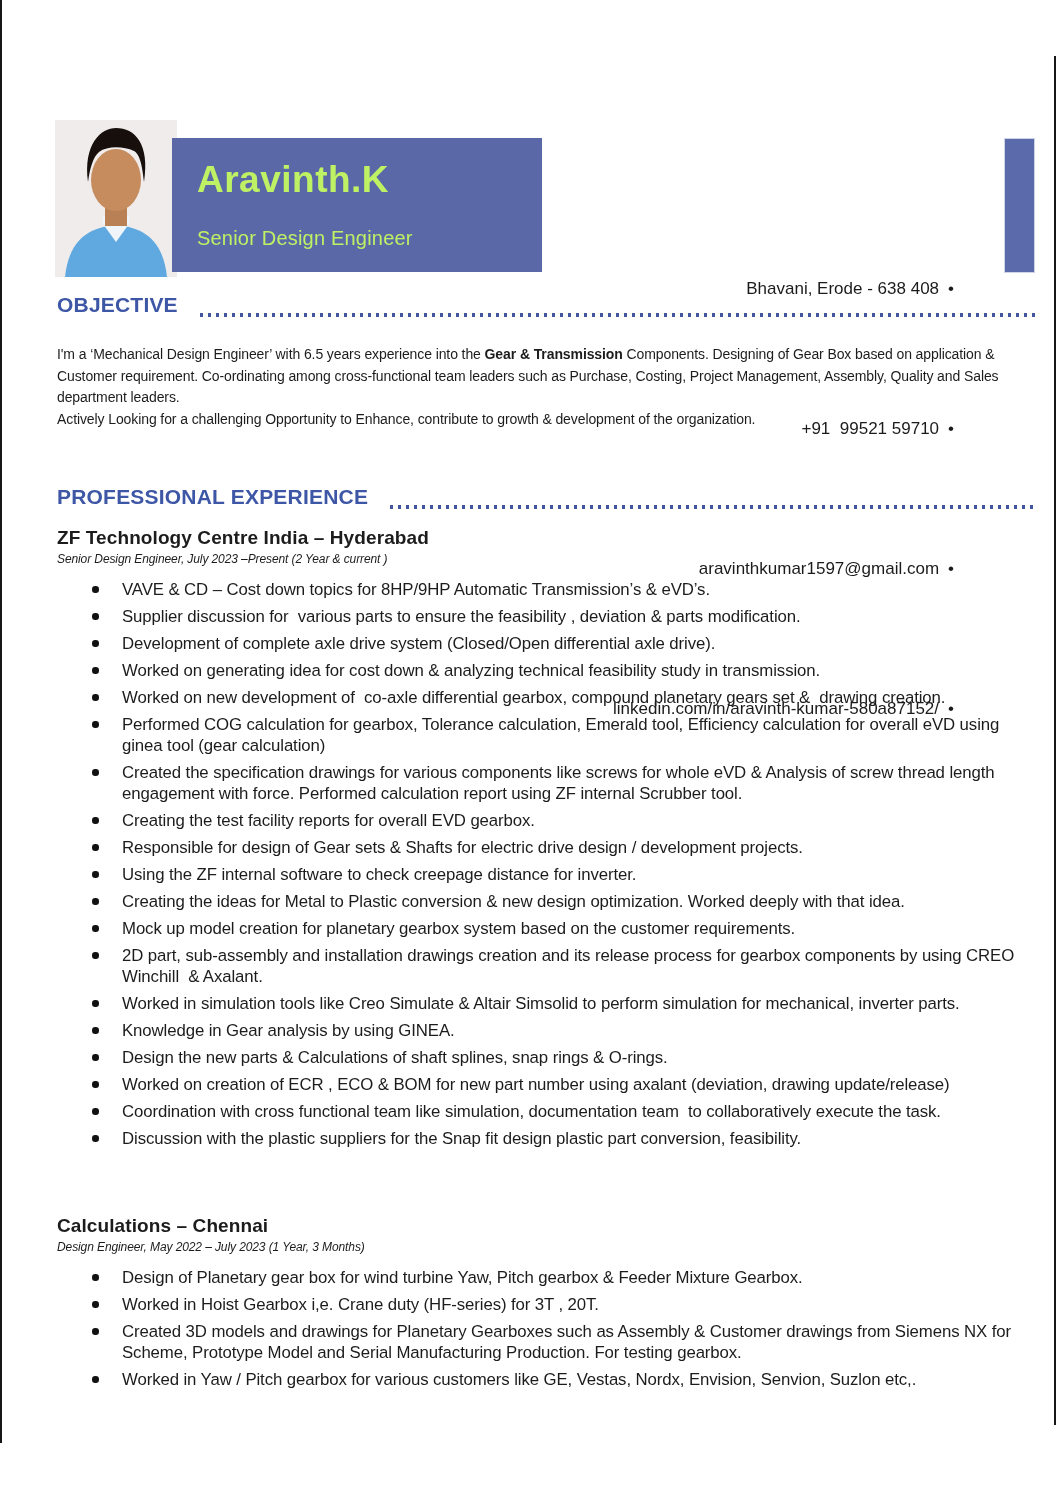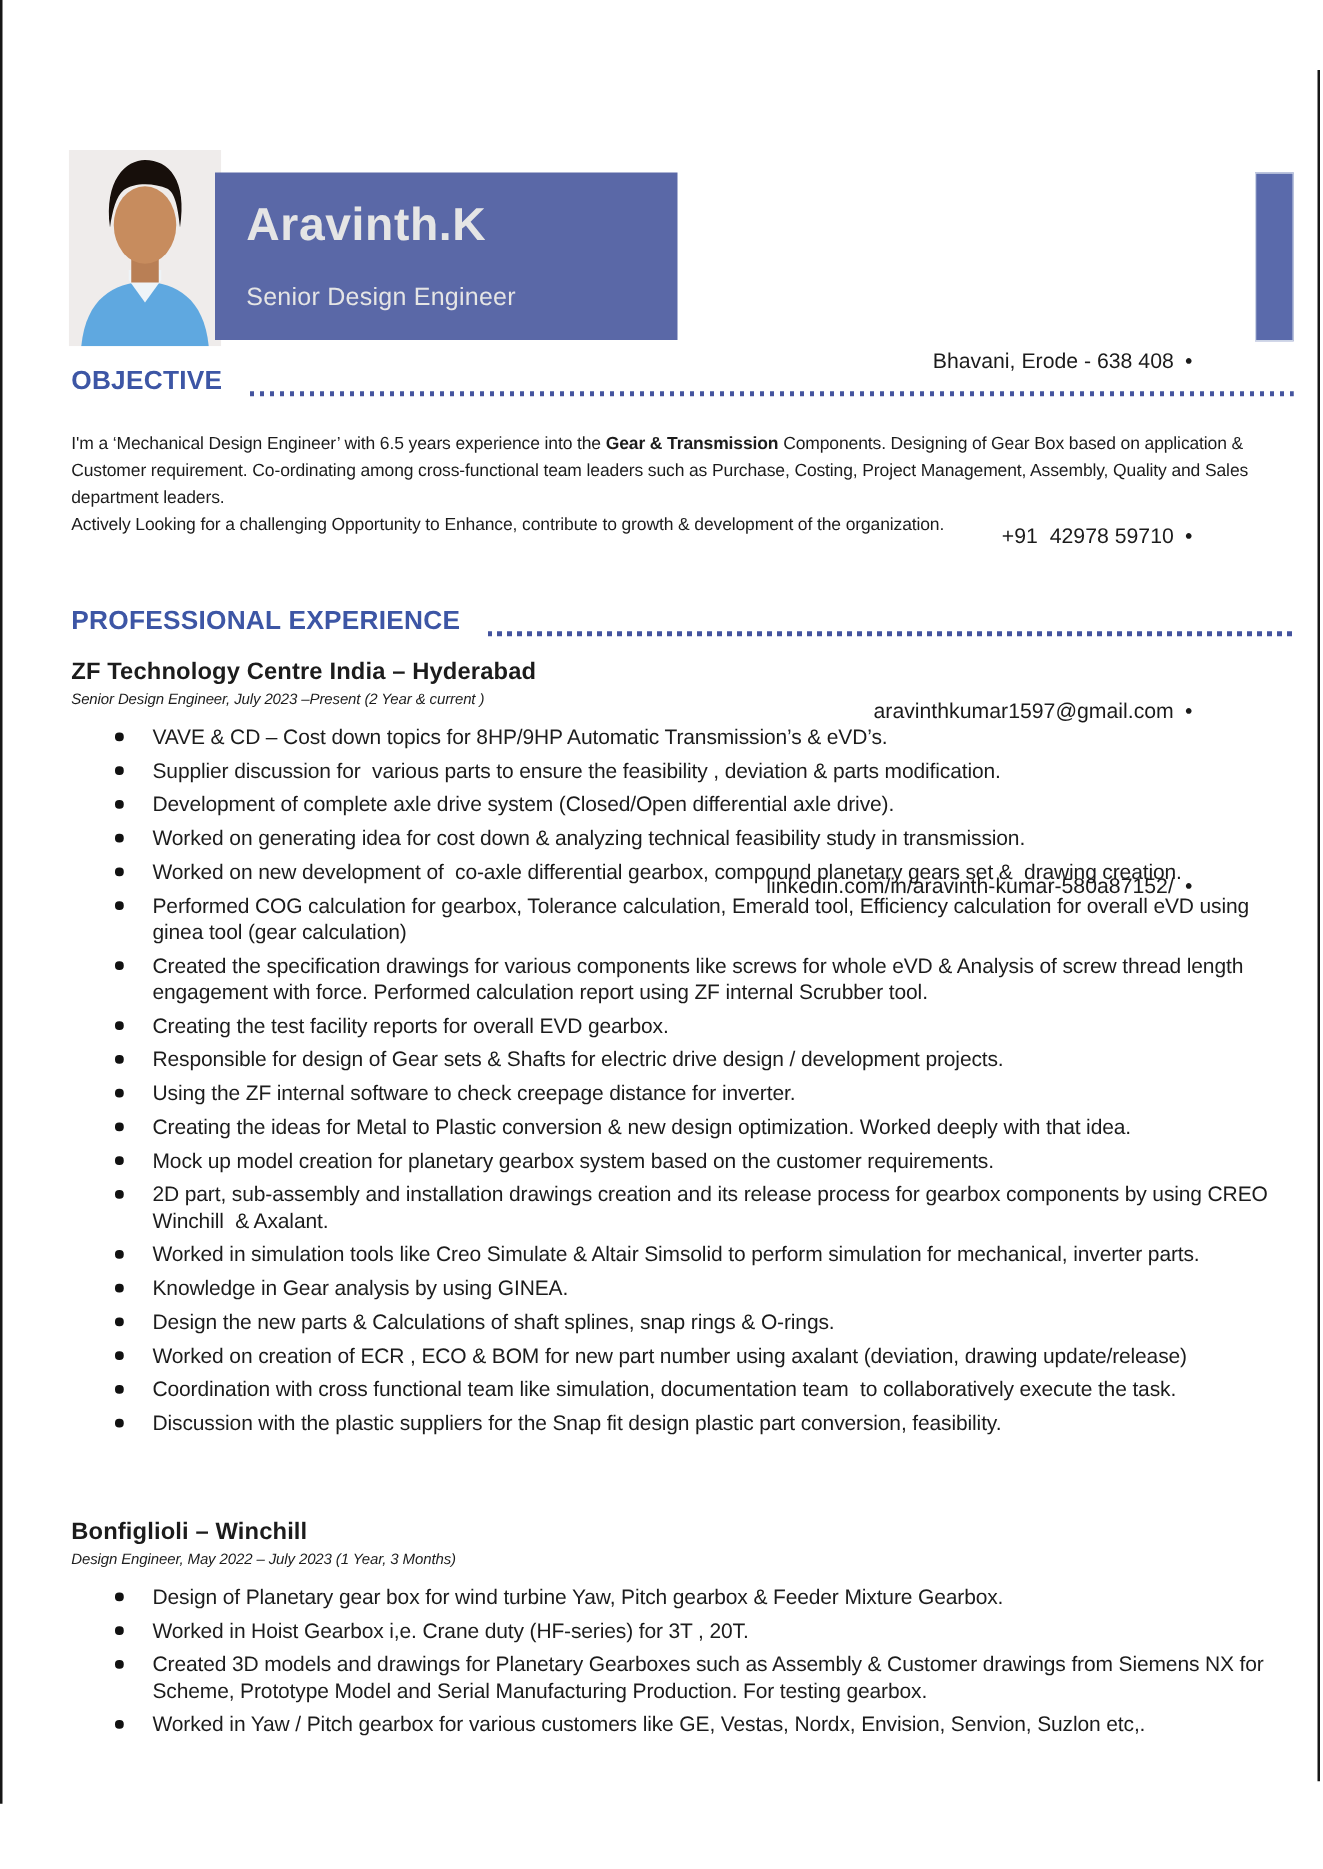--- a/index.html
+++ b/index.html
@@ -10,21 +10,21 @@
     font-family:"Liberation Sans", sans-serif; color:#1c1c1c;
   }
   .edge-left  { position:absolute; left:0; top:0; width:2px; height:1443px; background:#161616; }
   .edge-right { position:absolute; left:1054px; top:56px; width:2px; height:1369px; background:#161616; }
 
   
   .photo { position:absolute; left:55px; top:120px; width:122px; height:157px; }
   .photo svg { display:block; width:100%; height:100%; }
   .title-box {
     position:absolute; left:172px; top:138px; width:370px; height:134px;
-    background:#5a68a7; color:#e5e5e5; box-sizing:border-box; padding:23px 10px 0 25px;
+    background:#5a68a7; color:#bef264; box-sizing:border-box; padding:23px 10px 0 25px;
   }
   .name { font-size:37px; font-weight:bold; letter-spacing:0.5px; line-height:1.05; }
   .subtitle { font-size:20px; margin-top:27px; letter-spacing:0.2px; }
   .contact {
     position:absolute; right:104px; top:131px; text-align:right;
     font-size:17px; line-height:35px; white-space:pre; color:#1b1b1b;
   }
   .contact .sep { margin-left:9px; font-size:17px; }
   .accent-bar {
     position:absolute; left:1004px; top:138px; width:29px; height:133px;
@@ -85,21 +85,21 @@
   <div class="title-box">
     <div class="name">Aravinth.K</div>
     <div class="subtitle">Senior Design Engineer</div>
   </div>
 
   <div class="contact">
     
   
       <div><span>Bhavani, Erode - 638 408</span><span class="sep">•</span></div>
     
-      <div><span>+91  42978 59710</span><span class="sep">•</span></div>
+      <div><span>+91  99521 59710</span><span class="sep">•</span></div>
     
       <div><span>aravinthkumar1597@gmail.com</span><span class="sep">•</span></div>
     
       <div><span>linkedin.com/in/aravinth-kumar-580a87152/</span><span class="sep">•</span></div>
     </div>
 
   <div class="accent-bar"></div>
 
   <div class="section objective-section">
     <div class="section-head">
@@ -154,21 +154,21 @@
 
           <li>Worked on creation of ECR , ECO &amp; BOM for new part number using axalant (deviation, drawing update/release)</li>
 
           <li>Coordination with cross functional team like simulation, documentation team  to collaboratively execute the task.</li>
 
           <li>Discussion with the plastic suppliers for the Snap fit design plastic part conversion, feasibility.</li>
         </ul>
     </div>
 
     <div class="job">
-      <h3 class="company">Bonfiglioli – Winchill</h3>
+      <h3 class="company">Calculations – Chennai</h3>
       <div class="role">Design Engineer,  May 2022 – July 2023  (1 Year, 3 Months)</div>
       <ul class="bullets">
 
           <li>Design of Planetary gear box for wind turbine Yaw, Pitch gearbox &amp; Feeder Mixture Gearbox.</li>
 
           <li>Worked in Hoist Gearbox i,e. Crane duty (HF-series) for 3T , 20T.</li>
 
           <li>Created 3D models and drawings for Planetary Gearboxes such as Assembly &amp; Customer drawings from Siemens NX for Scheme, Prototype Model and Serial Manufacturing Production. For testing gearbox.</li>
 
           <li>Worked in Yaw / Pitch gearbox for various customers like GE, Vestas, Nordx, Envision, Senvion, Suzlon etc,.</li>

